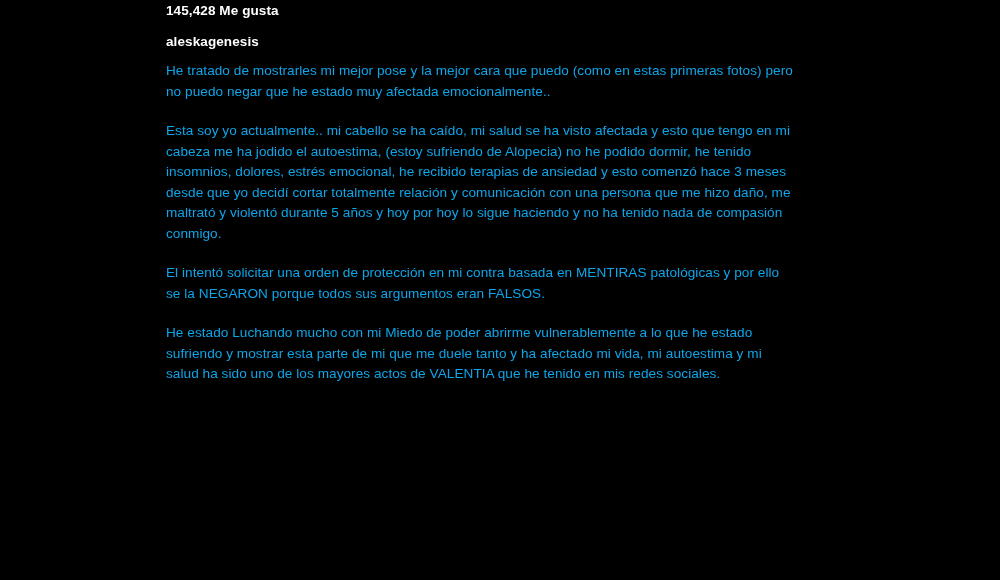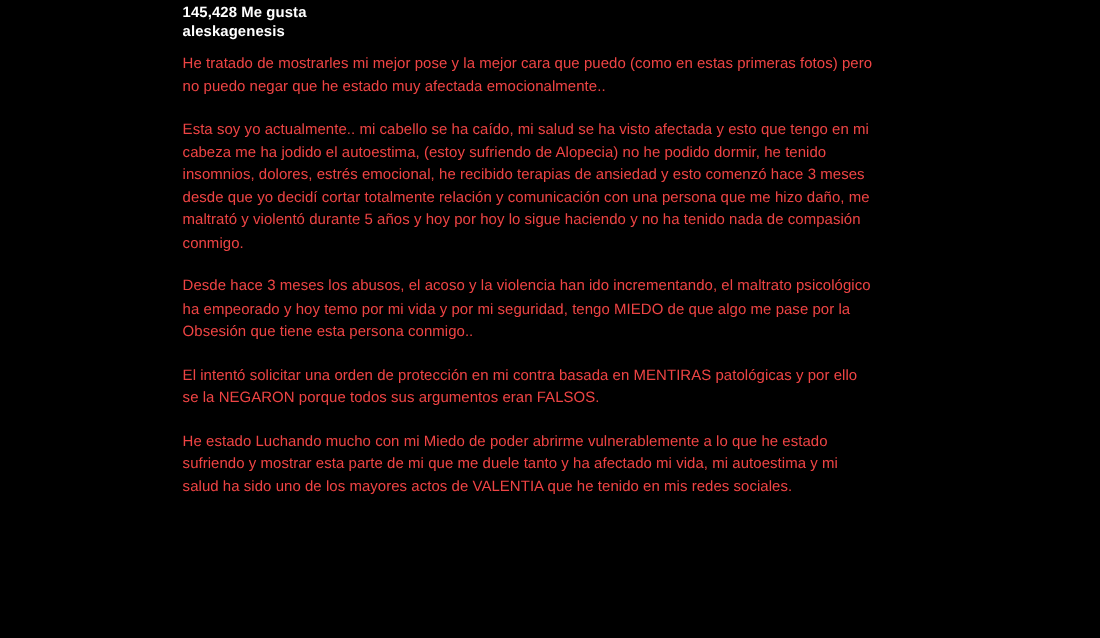--- a/index.html
+++ b/index.html
@@ -37,29 +37,30 @@
     color: #ffffff;
     line-height: 18px;
     padding-top: 2px;
     letter-spacing: 0.1px;
   }
   .username {
     font-size: 13.5px;
     font-weight: bold;
     color: #ffffff;
     line-height: 18px;
+    margin-top: 13px;
     letter-spacing: 0.1px;
   }
   .caption {
     margin-top: 10px;
   }
   .para {
     font-size: 13.6px;
     line-height: 20.5px;
-    color: #ef4444;
+    color: #0ea5e9;
     margin: 0 0 19px 0;
     text-align: left;
     letter-spacing: 0.05px;
     white-space: pre-wrap;
   }
   .para:last-child {
     margin-bottom: 0;
   }
   .left-black, .right-black {
     position: absolute;
@@ -89,21 +90,20 @@
 
   <div class="post-panel">
 
     <div class="likes">145,428 Me gusta</div>
 
     <div class="username">aleskagenesis</div>
 
     <div class="caption">
       <p class="para">He tratado de mostrarles mi mejor pose y la mejor cara que puedo (como en estas primeras fotos) pero no puedo negar que he estado muy afectada emocionalmente..</p>
       <p class="para">Esta soy yo actualmente.. mi cabello se ha caído, mi salud se ha visto afectada y esto que tengo en mi cabeza me ha jodido el autoestima, (estoy sufriendo de Alopecia) no he podido dormir, he tenido insomnios, dolores, estrés emocional, he recibido terapias de ansiedad y esto comenzó hace 3 meses desde que yo decidí cortar totalmente relación y comunicación con una persona que me hizo daño, me maltrató y violentó durante 5 años y hoy por hoy lo sigue haciendo y no ha tenido nada de compasión conmigo.</p>
-      <p class="para">Desde hace 3 meses los abusos, el acoso y la violencia han ido incrementando, el maltrato psicológico ha empeorado y hoy temo por mi vida y por mi seguridad, tengo MIEDO de que algo me pase por la Obsesión que tiene esta persona conmigo..</p>
       <p class="para">El intentó solicitar una orden de protección en mi contra basada en MENTIRAS patológicas y por ello se la NEGARON porque todos sus argumentos eran FALSOS.</p>
       <p class="para">He estado Luchando mucho con mi Miedo de poder abrirme vulnerablemente a lo que he estado sufriendo y mostrar esta parte de mi que me duele tanto y ha afectado mi vida, mi autoestima y mi salud ha sido uno de los mayores actos de VALENTIA que he tenido en mis redes sociales.</p>
 
     </div>
 
   </div>
 
   <div class="top-strip"></div>
 </div>
 

